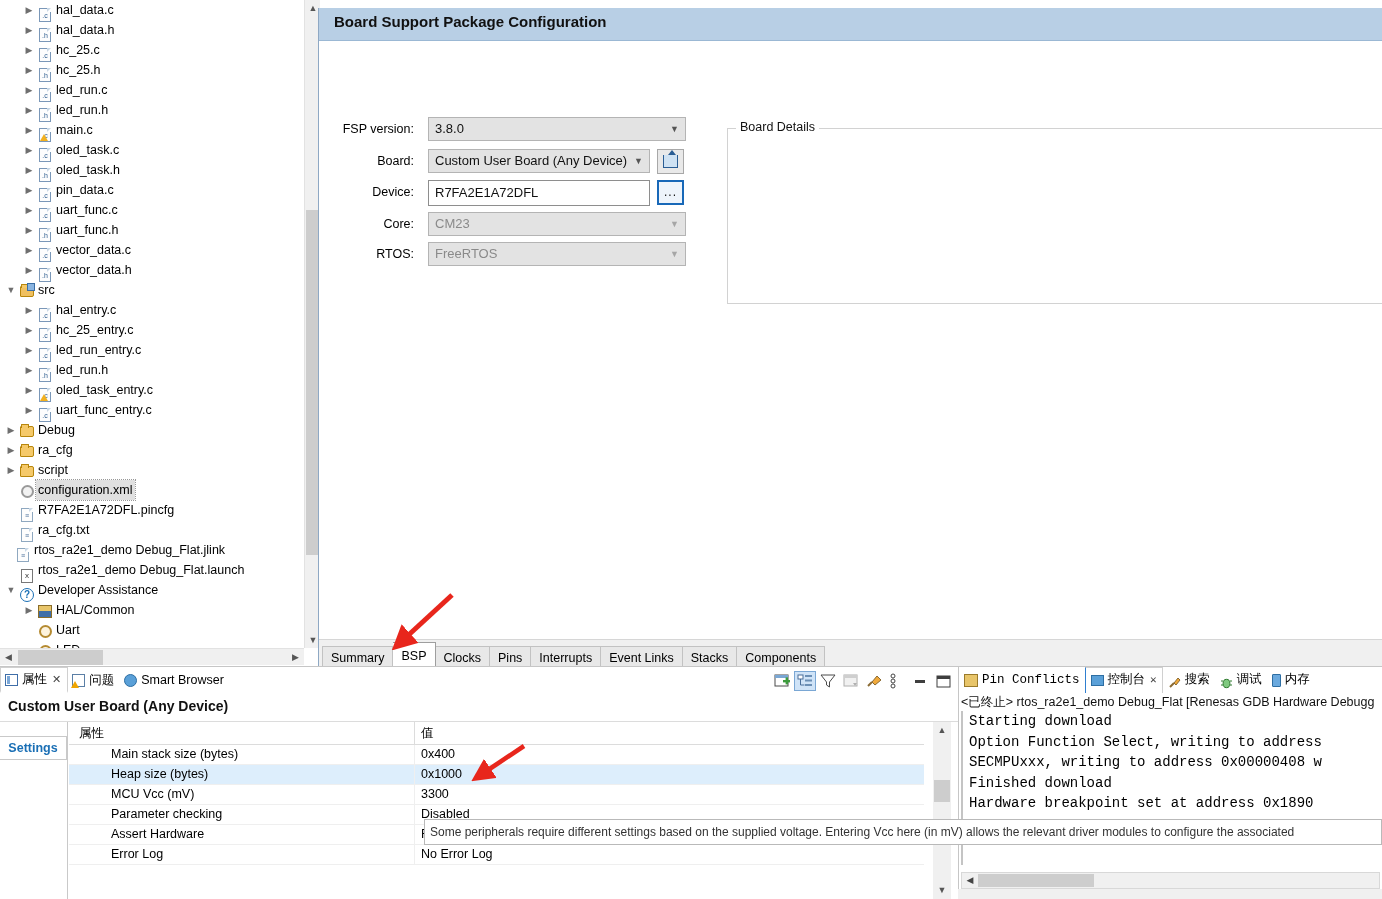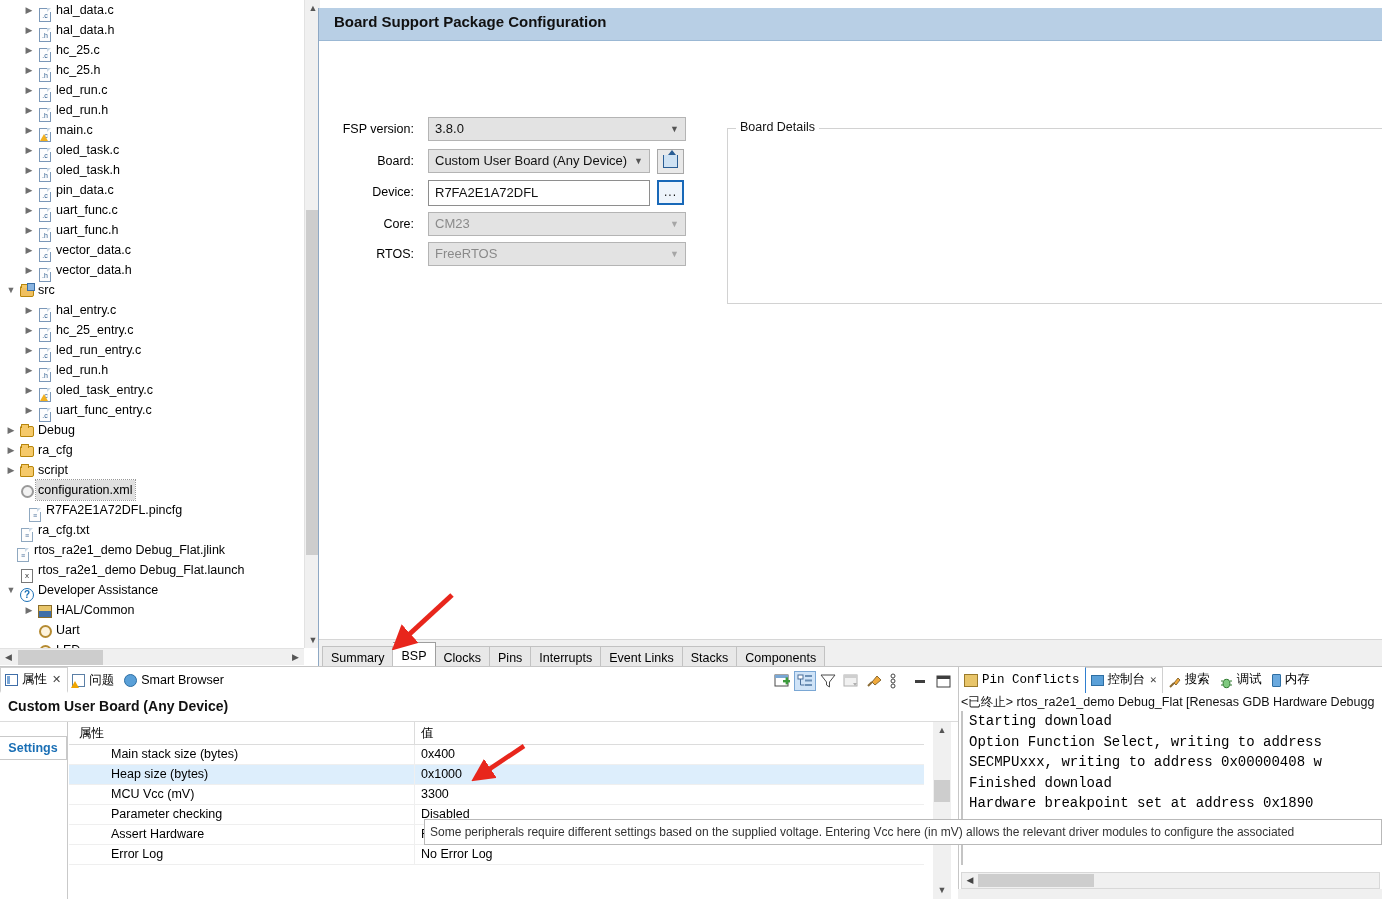--- a/index.html
+++ b/index.html
@@ -454,21 +454,21 @@
         <div class="tree-row" style="padding-left: 4px;">
           <span class="twist">▶</span>
           <span class="ticon"><span class="folder"></span></span>
           <span class="tlabel">script</span>
         </div>
         <div class="tree-row selected" style="padding-left: 4px;">
           <span class="twist empty">▶</span>
           <span class="ticon"><span class="gear grey"></span></span>
           <span class="tlabel">configuration.xml</span>
         </div>
-        <div class="tree-row" style="padding-left: 12px; align-items: center;">
+        <div class="tree-row" style="padding-left: 4px; align-items: center;">
           <span class="twist empty">▶</span>
           <span class="ticon"><span class="doc plain">≡</span></span>
           <span class="tlabel">R7FA2E1A72DFL.pincfg</span>
         </div>
         <div class="tree-row" style="padding-left: 4px;">
           <span class="twist empty">▶</span>
           <span class="ticon"><span class="doc plain">≡</span></span>
           <span class="tlabel">ra_cfg.txt</span>
         </div>
         <div class="tree-row" style="padding-left: 0;">

